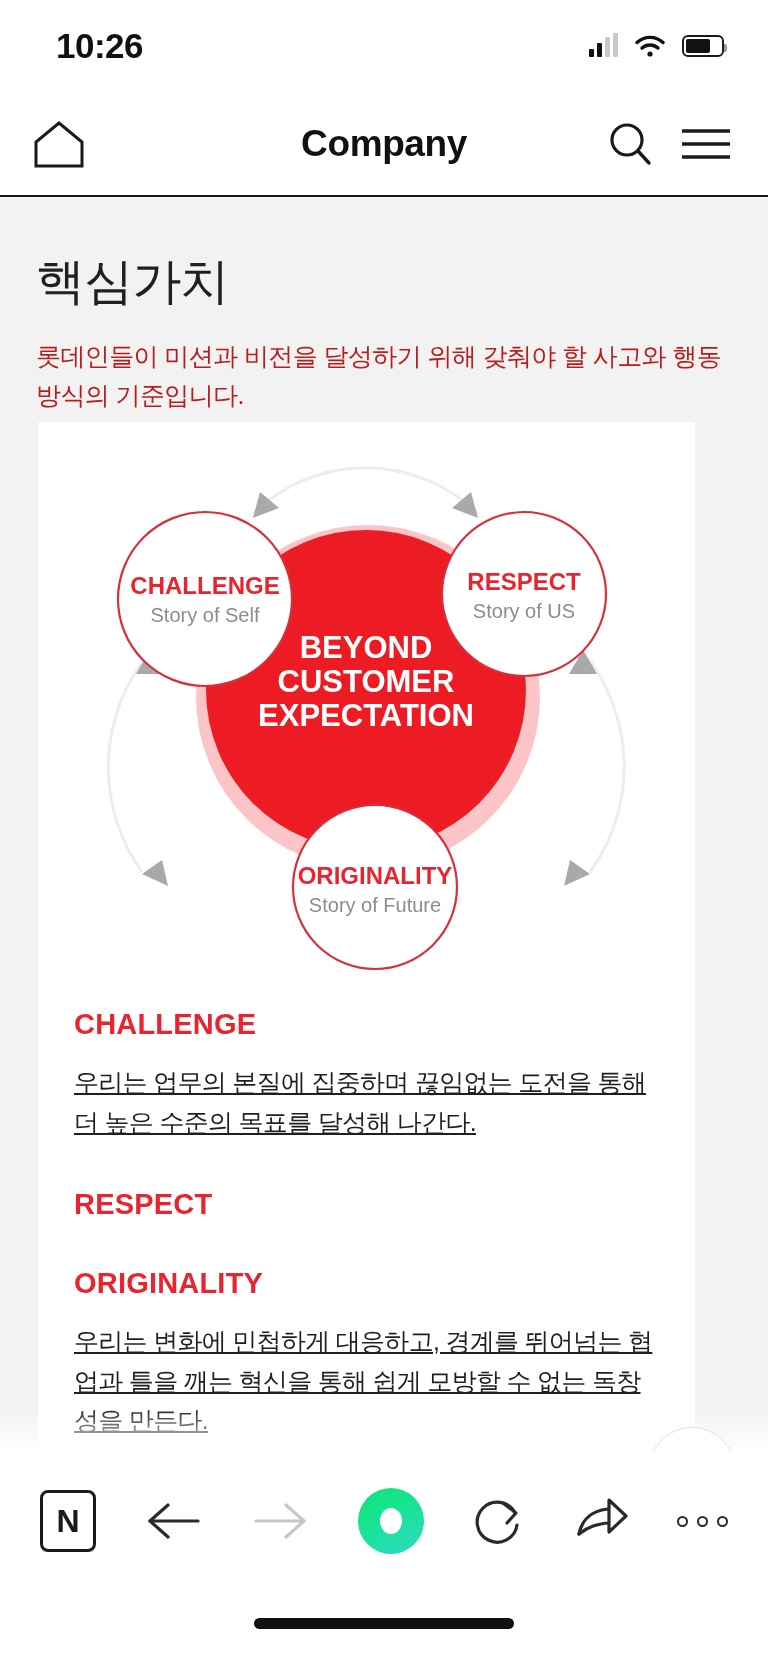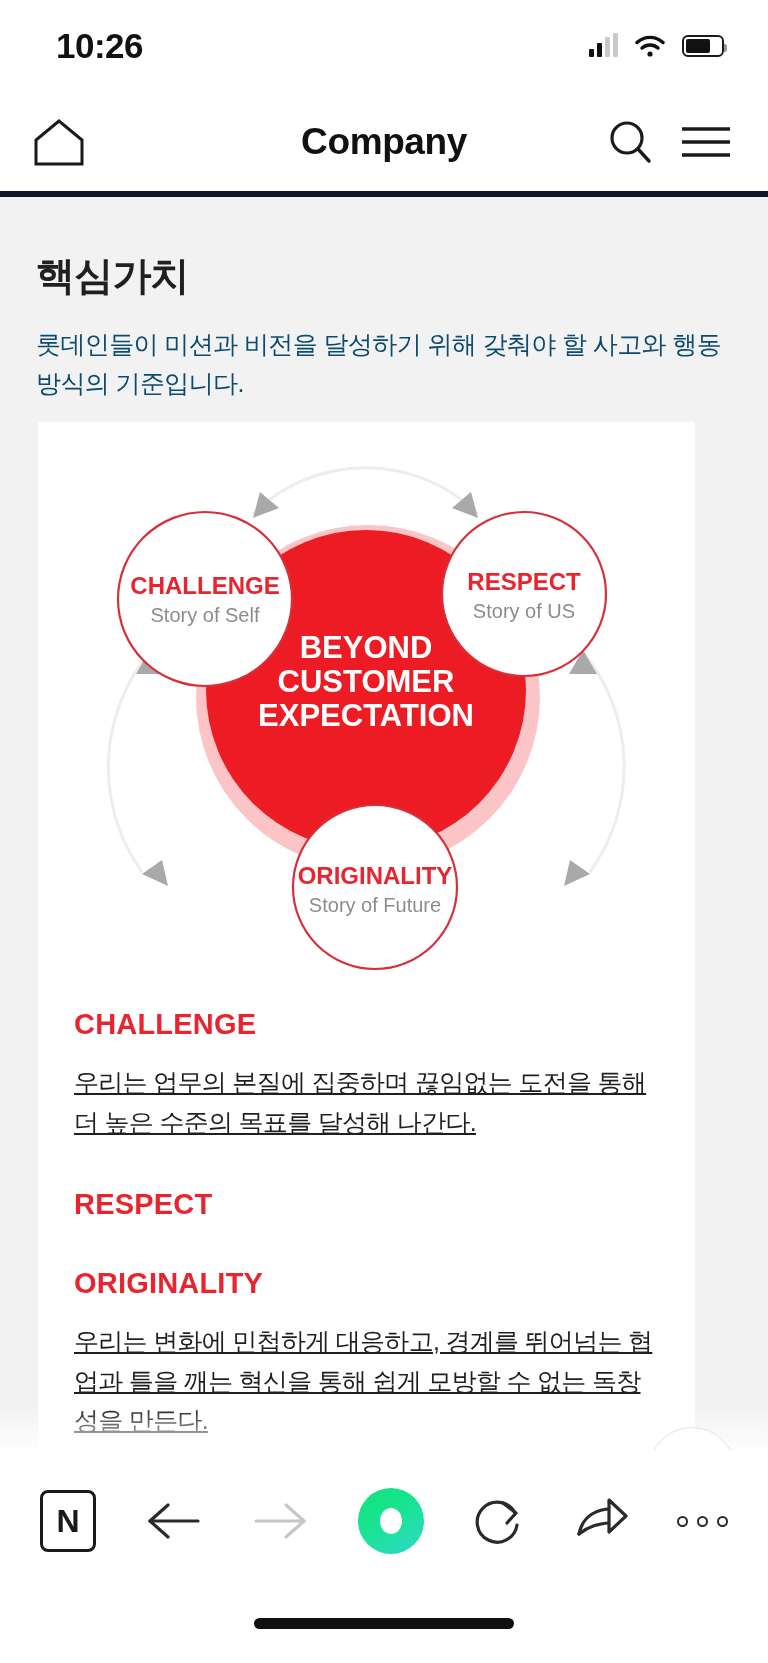--- a/index.html
+++ b/index.html
@@ -38,42 +38,42 @@
     width:3px; height:8px; background:#9a9a9a; border-radius:0 2px 2px 0;
   }
   .battery span { display:block; height:100%; width:72%; background:#111; border-radius:2px; }
 
   
   .header {
     position:absolute; top:92px; left:0; width:768px; height:105px;
     background:#ffffff;
     display:flex; align-items:center; justify-content:space-between;
     padding:0 36px 0 32px;
-    border-bottom:6px solid #0f172a;
+    border-bottom:2px solid #0f172a;
   }
   .header-title {
     position:absolute; left:0; right:0; text-align:center;
     font-size:37px; font-weight:800; color:#111; letter-spacing:-0.4px;
     pointer-events:none;
   }
   .hdr-right { display:flex; align-items:center; gap:26px; z-index:2; }
   .icon-btn { display:flex; align-items:center; justify-content:center; }
 
   
   .page {
     position:absolute; top:197px; left:0; width:768px; bottom:0;
     background:#f2f2f2; overflow:hidden;
   }
   .intro { padding:52px 36px 0 36px; }
   .intro h1 {
-    font-size:39px; font-weight:700; color:#202020; letter-spacing:-0.8px;
+    font-size:49px; font-weight:400; color:#202020; letter-spacing:-0.8px;
     margin-bottom:22px;
   }
   .intro p {
-    font-size:25px; line-height:1.55; color:#0c4a6e; letter-spacing:-0.6px;
+    font-size:25px; line-height:1.55; color:#b91c1c; letter-spacing:-0.6px;
   }
 
   
   .card {
     position:absolute; top:225px; left:38px; width:657px; bottom:-60px;
     background:#ffffff; border-radius:2px;
   }
   .diagram { position:relative; width:657px; height:580px; }
   .diagram svg { display:block; }
 

